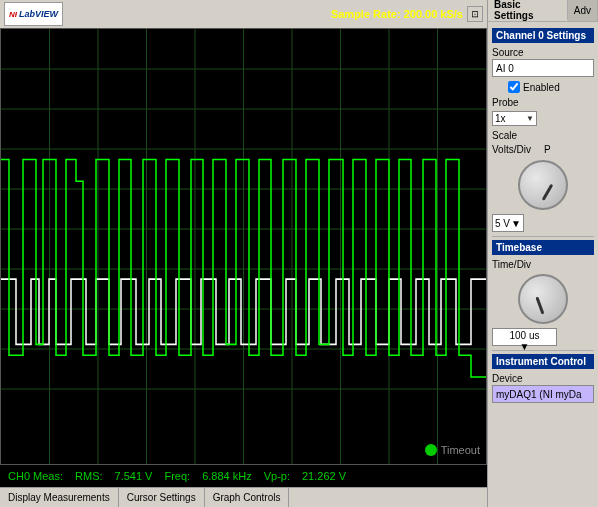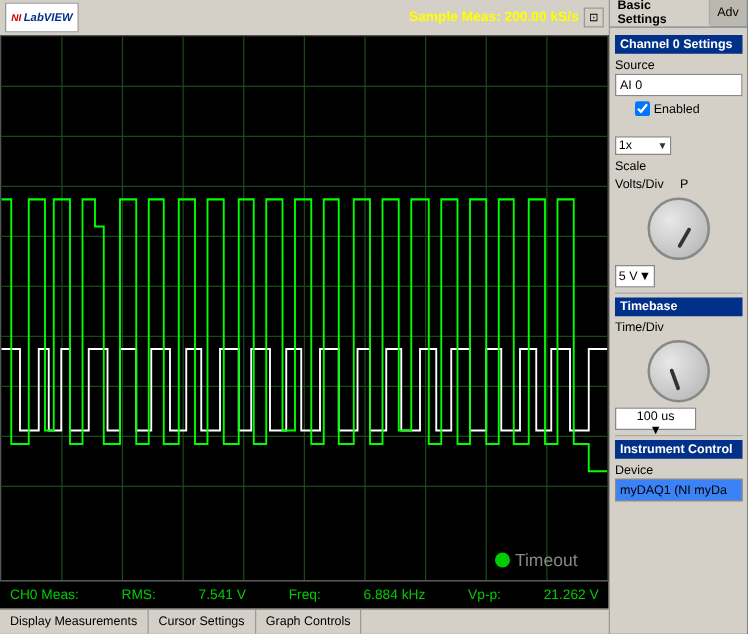--- a/index.html
+++ b/index.html
@@ -92,44 +92,43 @@
     #waveform-svg {
       position: absolute;
       top: 0; left: 0;
       width: 100%;
       height: 100%;
     }
 
     #timeout-label {
       position: absolute;
       bottom: 8px;
-      right: 24px;
+      right: 6px;
       color: #888;
-      font-size: 14px;
+      font-size: 11px;
       display: flex;
       align-items: center;
       gap: 4px;
     }
     #timeout-dot {
       width: 12px;
       height: 12px;
       border-radius: 50%;
       background: #00cc00;
     }
 
     #scope-footer {
       background: #000;
       color: #00cc00;
       font-size: 11px;
       padding: 3px 8px;
       display: flex;
       gap: 12px;
       height: 22px;
       align-items: center;
-      justify-content: space-between;
     }
 
     #bottom-tabs {
       display: flex;
       background: #d4d0c8;
       height: 20px;
       border-top: 1px solid #999;
     }
     .bottom-tab {
       padding: 2px 8px;
@@ -207,21 +206,21 @@
       margin-bottom: 4px;
       height: 18px;
       display: flex;
       align-items: center;
     }
 
     .checkbox-row {
       display: flex;
       align-items: center;
       gap: 3px;
-      margin-bottom: 16px;
+      margin-bottom: 4px;
       padding-left: 16px;
     }
     .checkbox-row input {
       width: 12px;
       height: 12px;
     }
     .checkbox-row label {
       font-size: 10px;
     }
 
@@ -307,21 +306,21 @@
       padding: 1px 2px;
       height: 18px;
       display: flex;
       align-items: center;
       justify-content: space-between;
       width: 32px;
       cursor: pointer;
     }
 
     .instrument-device {
-      background: #3b82f6;
+      background: #c4b5fd;
       border: 1px solid #888;
       font-size: 10px;
       padding: 1px 3px;
       width: 100%;
       margin-bottom: 2px;
       height: 18px;
       display: flex;
       align-items: center;
       overflow: hidden;
       white-space: nowrap;
@@ -337,21 +336,21 @@
 <body>
 
 <div id="oscilloscope-panel">
   <div id="scope-header">
     <div id="labview-logo">
       <span class="ni-logo">NI</span>
       <span>LabVIEW</span>
     </div>
     <div style="display:flex;align-items:center;gap:4px;">
       <span id="sample-rate">
-        <span>Sample Meas:</span>&nbsp;<span>200.00 kS/s</span>
+        <span>Sample Rate:</span>&nbsp;<span>200.00 kS/s</span>
       </span>
       <div id="maximize-btn">⊡</div>
     </div>
   </div>
 
   <div id="scope-screen">
 
     <svg id="grid-canvas" xmlns="http://www.w3.org/2000/svg">
 
       <line x1="48.5" y1="0" x2="48.5" y2="100%" stroke="#1a4a1a" stroke-width="1"></line>
@@ -439,20 +438,23 @@
     <div class="field-label">Source</div>
     <div class="field-value">
       <span>AI 0</span>
     </div>
 
     <div class="checkbox-row">
       <input type="checkbox" checked="" style="">
       <label>Enabled</label>
     </div>
 
+    <div class="two-col">
+      <div class="field-label">Probe</div>
+    </div>
     <div class="dropdown-row">
       <div class="mini-dropdown" style="width:45px;">
         <span>1x</span>
         <span class="arrow">▼</span>
       </div>
     </div>
 
     <div class="two-col">
       <div class="field-label">Scale</div>
     </div>

